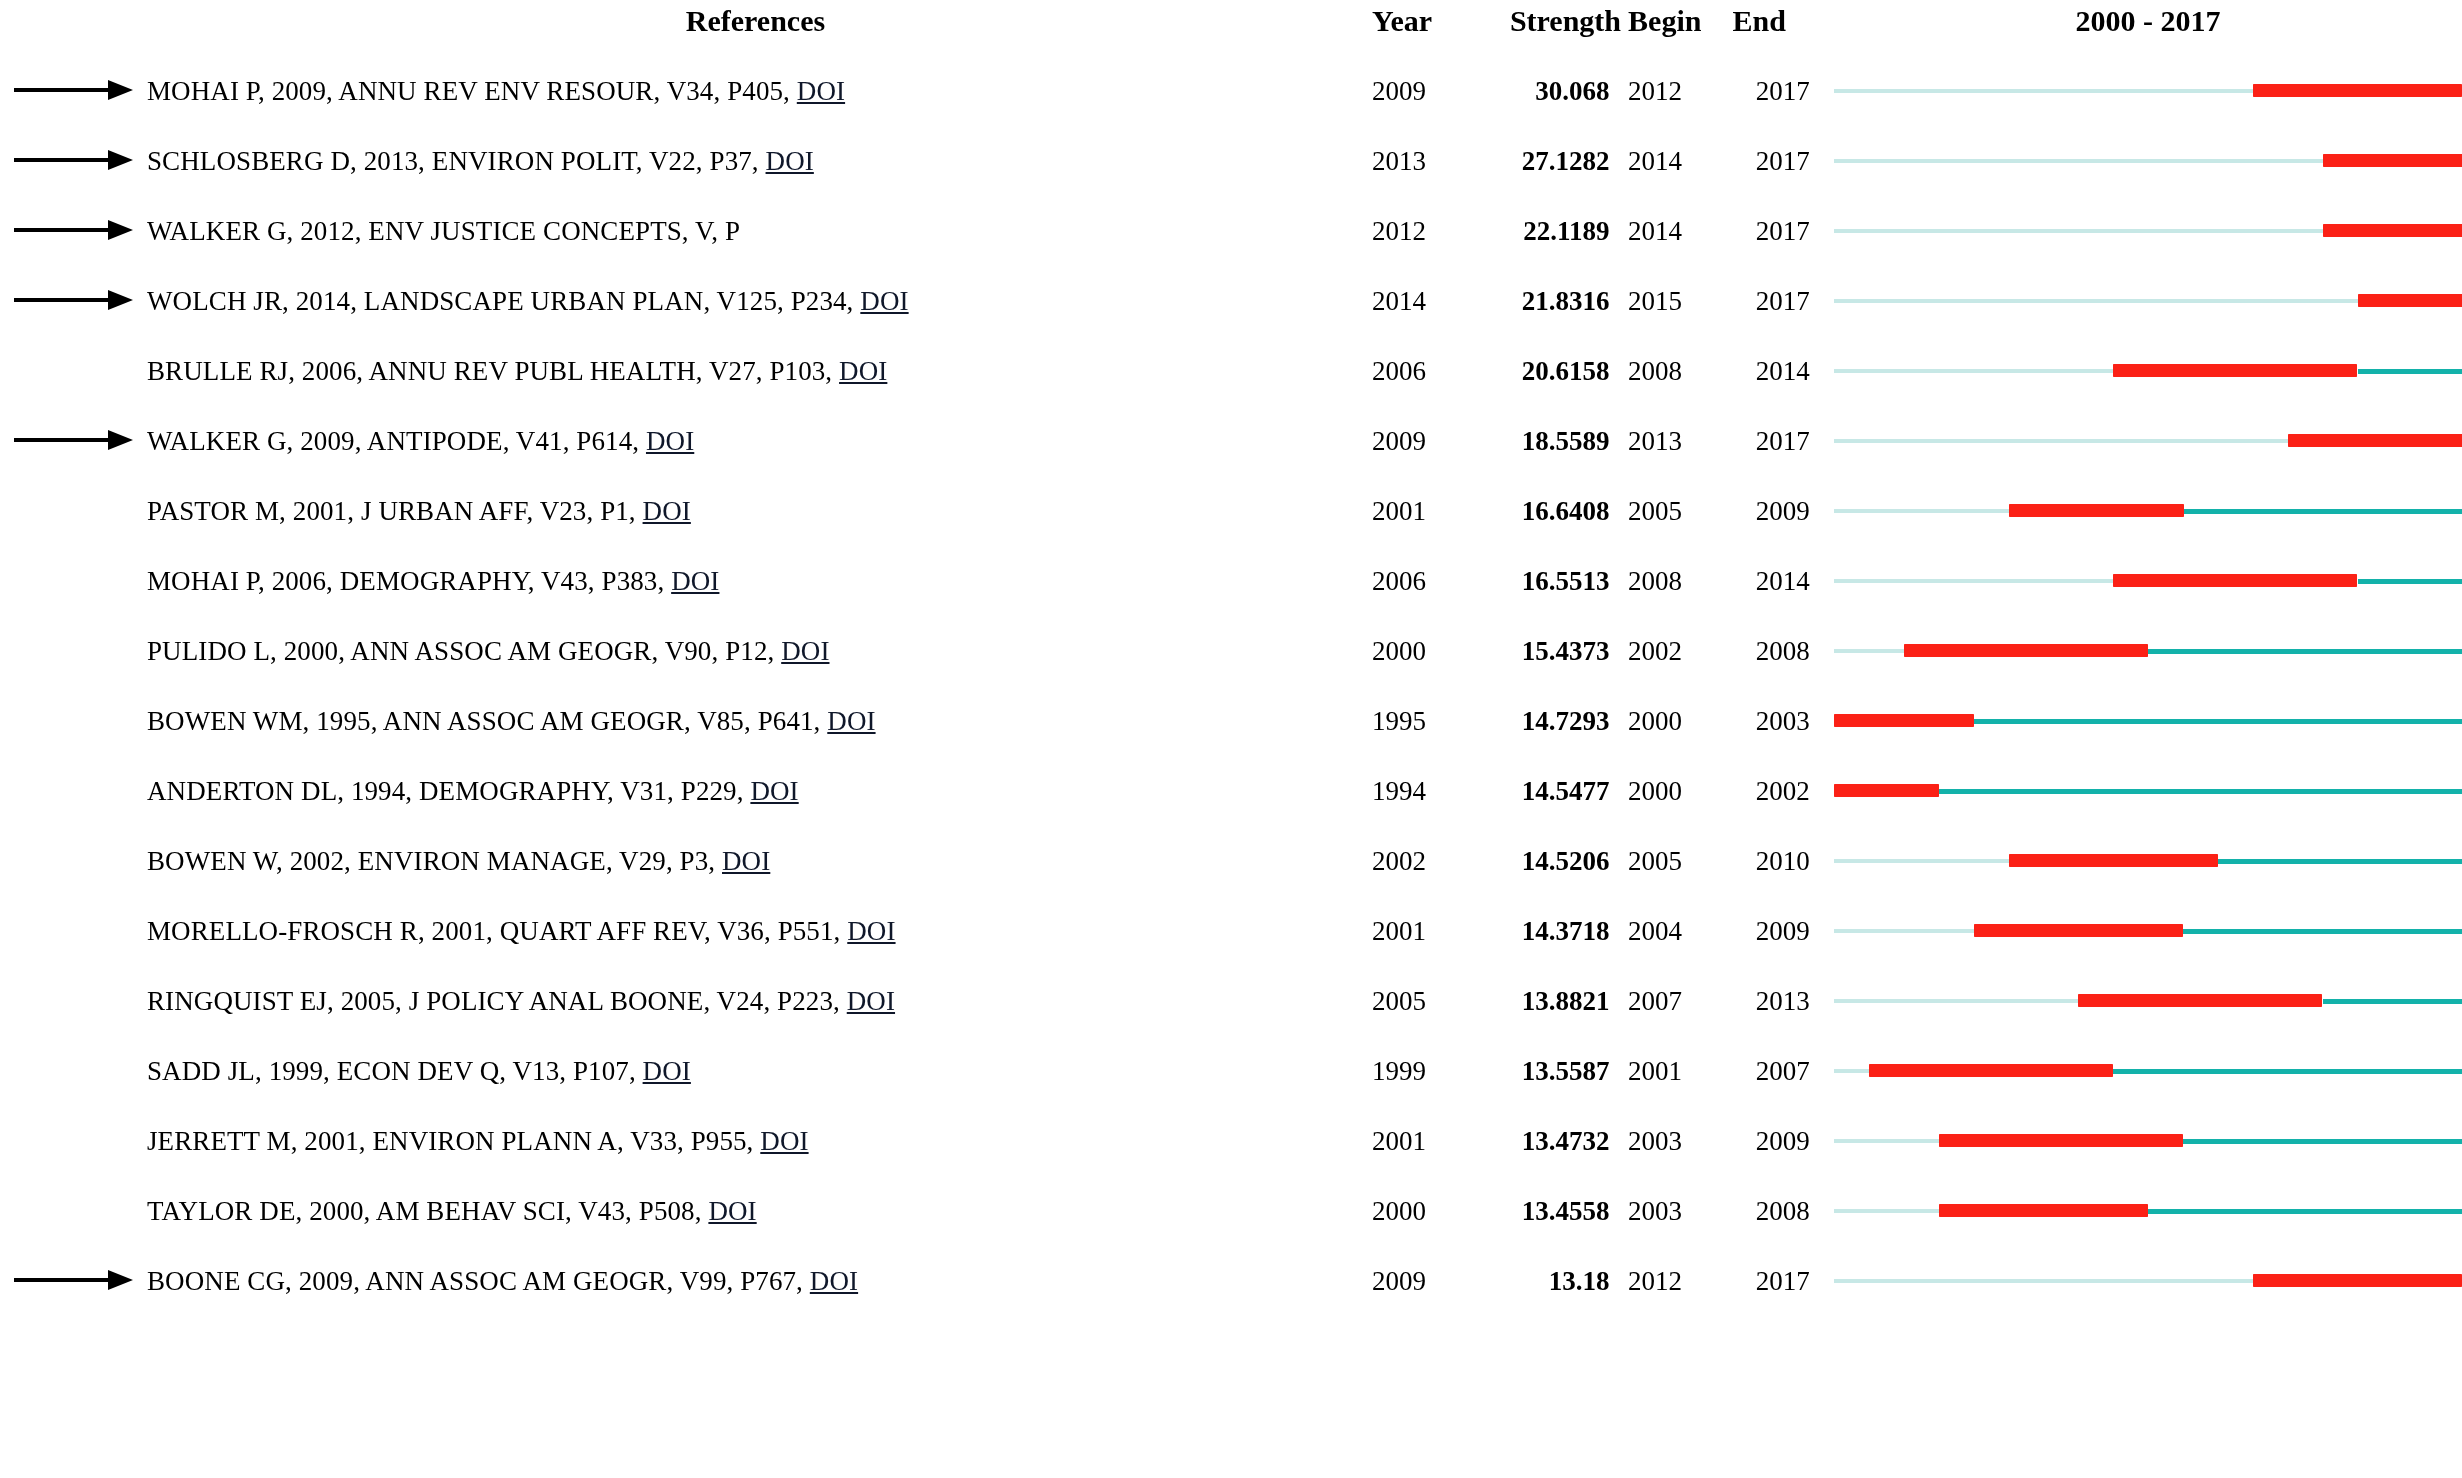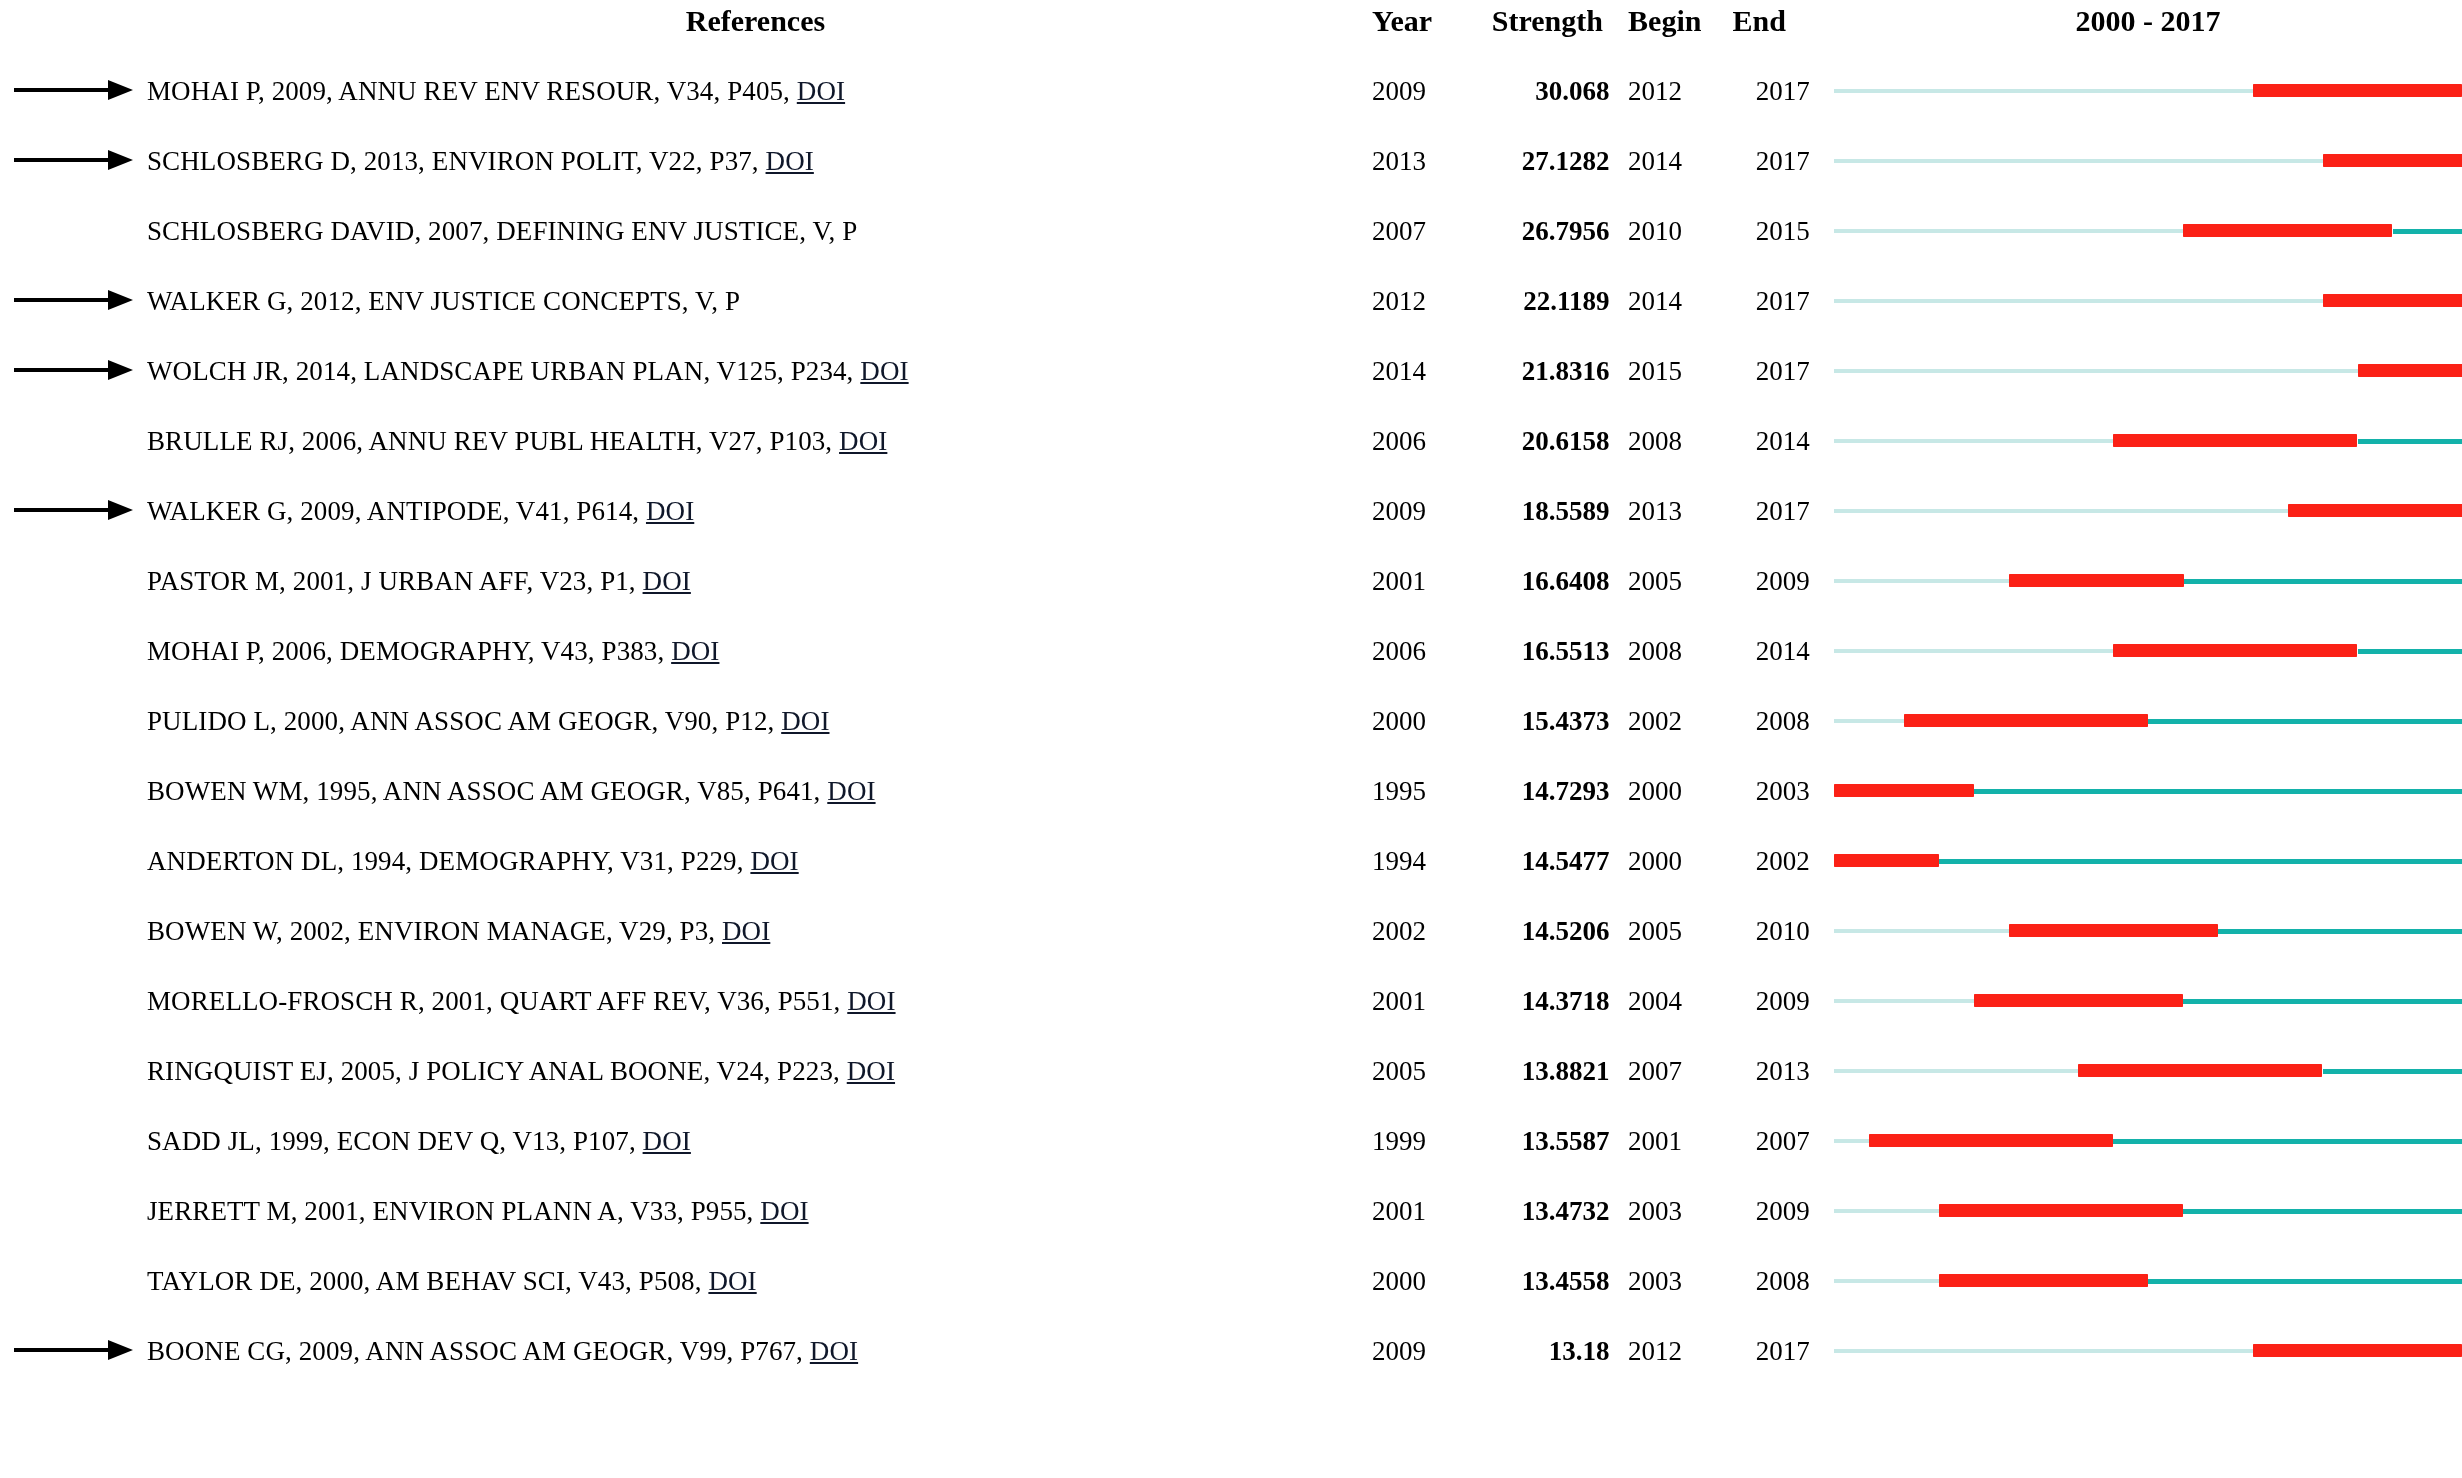--- a/index.html
+++ b/index.html
@@ -33,21 +33,21 @@
 
   thead th {
     font-size: 30px;
     font-weight: bold;
     padding: 4.3px 0 18.5px 0;
     vertical-align: bottom;
     white-space: nowrap;
   }
   th.h-ref  { text-align: center; }
   th.h-year { text-align: left; padding-left: 7.1px; }
-  th.h-str  { text-align: center; padding-left: 5.7px; }
+  th.h-str  { text-align: right; padding-left: 5.7px; }
   th.h-beg  { text-align: left; padding-left: 7.1px; }
   th.h-end  { text-align: left; padding-left: 8.5px; }
   th.h-bar  { text-align: center; }
 
   tbody td {
     height: 68px;
     vertical-align: middle;
     font-size: 27px;
     white-space: nowrap;
   }
@@ -161,35 +161,20 @@
           <td class="beg-cell">2014</td>
           <td class="end-cell">2017</td>
           <td class="bar-cell">
             <div class="track">
               <div class="seg pale" style="left: 0px; width: 489px;"></div>
               <div class="seg burst" style="left: 489px; width: 140px;"></div>
             </div>
           </td>
         </tr>
         <tr>
-          <td class="arrow-cell"><span class="arrow hidden"></span></td>
-          <td class="ref-cell"><span>SCHLOSBERG DAVID, 2007, DEFINING ENV JUSTICE, V, P</span></td>
-          <td class="year-cell">2007</td>
-          <td class="str-cell">26.7956</td>
-          <td class="beg-cell">2010</td>
-          <td class="end-cell">2015</td>
-          <td class="bar-cell">
-            <div class="track">
-              <div class="seg pale" style="left: 0px; width: 349px;"></div>
-              <div class="seg teal" style="left: 559px; width: 70px;"></div>
-              <div class="seg burst" style="left: 349px; width: 209px;"></div>
-            </div>
-          </td>
-        </tr>
-        <tr>
           <td class="arrow-cell"><span class="arrow"><span class="shaft"></span><span class="head"></span></span></td>
           <td class="ref-cell"><span>WALKER G, 2012, ENV JUSTICE CONCEPTS, V, P</span></td>
           <td class="year-cell">2012</td>
           <td class="str-cell">22.1189</td>
           <td class="beg-cell">2014</td>
           <td class="end-cell">2017</td>
           <td class="bar-cell">
             <div class="track">
               <div class="seg pale" style="left: 0px; width: 489px;"></div>
               <div class="seg burst" style="left: 489px; width: 140px;"></div>

